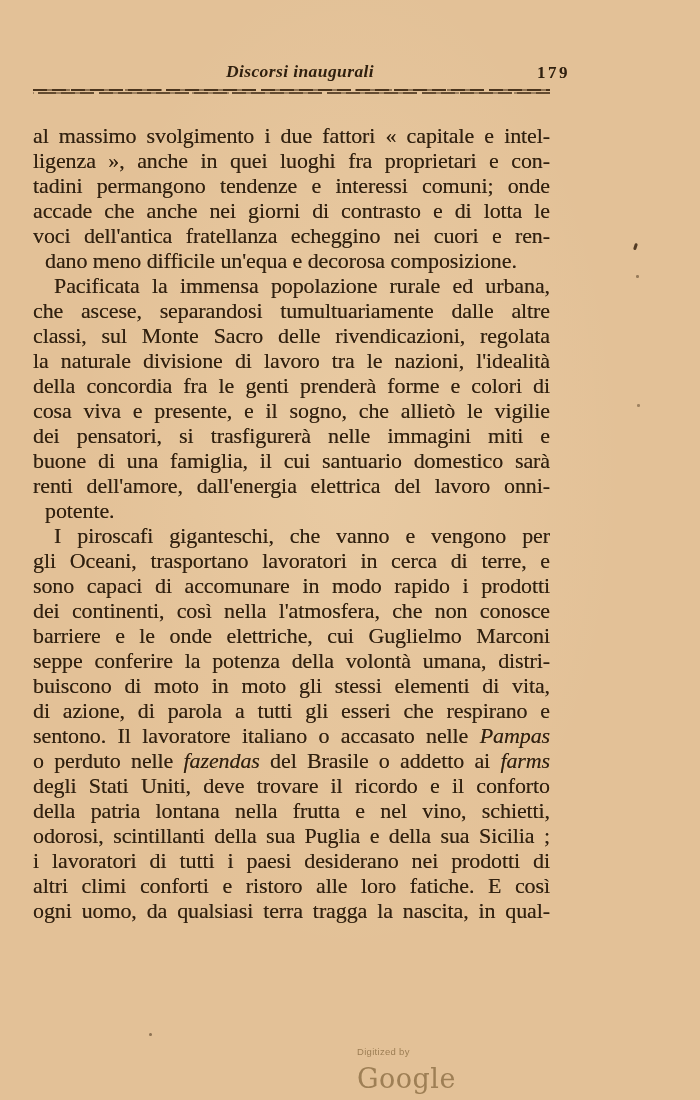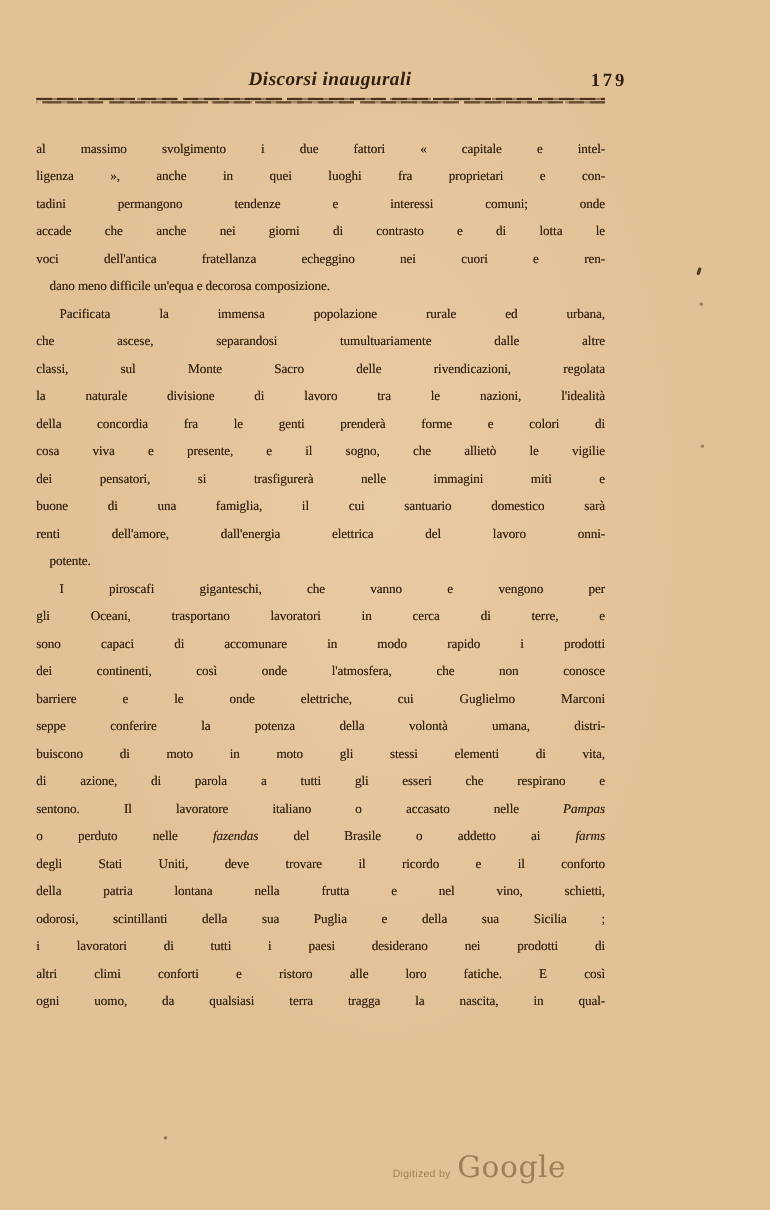--- a/index.html
+++ b/index.html
@@ -27,37 +27,38 @@
     content:"";position:absolute;left:0;right:0;height:1.8px;
     background:
       repeating-linear-gradient(90deg, var(--rule) 0 14px, transparent 14px 19px),
       repeating-linear-gradient(90deg, rgba(58,37,16,0.55) 0 37px, transparent 37px 46px);
     opacity:0.9;
   }
   .header-rule::before{top:0;}
   .header-rule::after{top:3.4px;background-position:9px 0, 21px 0;opacity:0.75;}
   .body-text{
     position:absolute;left:33px;top:123px;width:517px;
-    font-size:12px;line-height:25px;font-weight:500;
+    font-size:22px;line-height:25px;font-weight:500;
     letter-spacing:-0.1px;
     text-shadow:0 0 0.6px rgba(44,28,12,0.55);
   }
   .line{text-align:justify;text-align-last:justify;-moz-text-align-last:justify;white-space:nowrap;}
   .line.flush{text-align-last:left;margin-left:12px;-moz-text-align-last:left;}
   .line.indent{text-indent:21px;}
   .line i{}
   .speck{position:absolute;background:var(--rule);border-radius:50%;}
   .speck.apostrophe{left:634px;top:243px;width:2.5px;height:7px;border-radius:2px;transform:rotate(18deg);opacity:0.85;}
   .speck.s2{left:636px;top:275px;width:2.5px;height:2.5px;opacity:0.45;}
   .speck.s3{left:637px;top:404px;width:2.5px;height:2.5px;opacity:0.4;}
   .speck.s4{left:149px;top:1033px;width:2.5px;height:3px;opacity:0.5;}
   .watermark{
     position:absolute;left:357px;top:1046px;
     display:flex;align-items:baseline;gap:6px;
     color:var(--watermark);
+    flex-direction:column;
   }
   .wm-prefix{font-family:"Liberation Sans","DejaVu Sans",sans-serif;font-size:9.5px;letter-spacing:0.3px;opacity:0.95;}
   .wm-logo{font-family:"DejaVu Serif","Liberation Serif",serif;font-size:27px;letter-spacing:0.5px;opacity:0.92;}
 </style>
 </head>
 <body>
 
 <div class="page" style="--background: #e3c197; --ink: #30200f; --rule: #3a2510; --watermark: #997a50;">
 
   <div class="header-title">Discorsi inaugurali</div>
@@ -79,21 +80,21 @@
       <div class="line">la naturale divisione di lavoro tra le nazioni, l'idealità</div>
       <div class="line">della concordia fra le genti prenderà forme e colori di</div>
       <div class="line">cosa viva e presente, e il sogno, che allietò le vigilie</div>
       <div class="line">dei pensatori, si trasfigurerà nelle immagini miti e</div>
       <div class="line">buone di una famiglia, il cui santuario domestico sarà</div>
       <div class="line">renti dell'amore, dall'energia elettrica del lavoro onni-</div>
       <div class="line flush">potente.</div>
       <div class="line indent">I piroscafi giganteschi, che vanno e vengono per</div>
       <div class="line">gli Oceani, trasportano lavoratori in cerca di terre, e</div>
       <div class="line">sono capaci di accomunare in modo rapido i prodotti</div>
-      <div class="line">dei continenti, così onde l'atmosfera, che non conosce</div>
+      <div class="line">dei continenti, così nella l'atmosfera, che non conosce</div>
       <div class="line">barriere e le onde elettriche, cui Guglielmo Marconi</div>
       <div class="line">seppe conferire la potenza della volontà umana, distri-</div>
       <div class="line">buiscono di moto in moto gli stessi elementi di vita,</div>
       <div class="line">di azione, di parola a tutti gli esseri che respirano e</div>
       <div class="line">sentono. Il lavoratore italiano o accasato nelle <i>Pampas</i></div>
       <div class="line">o perduto nelle <i>fazendas</i> del Brasile o addetto ai <i>farms</i></div>
       <div class="line">degli Stati Uniti, deve trovare il ricordo e il conforto</div>
       <div class="line">della patria lontana nella frutta e nel vino, schietti,</div>
       <div class="line">odorosi, scintillanti della sua Puglia e della sua Sicilia ;</div>
       <div class="line">i lavoratori di tutti i paesi desiderano nei prodotti di</div>

